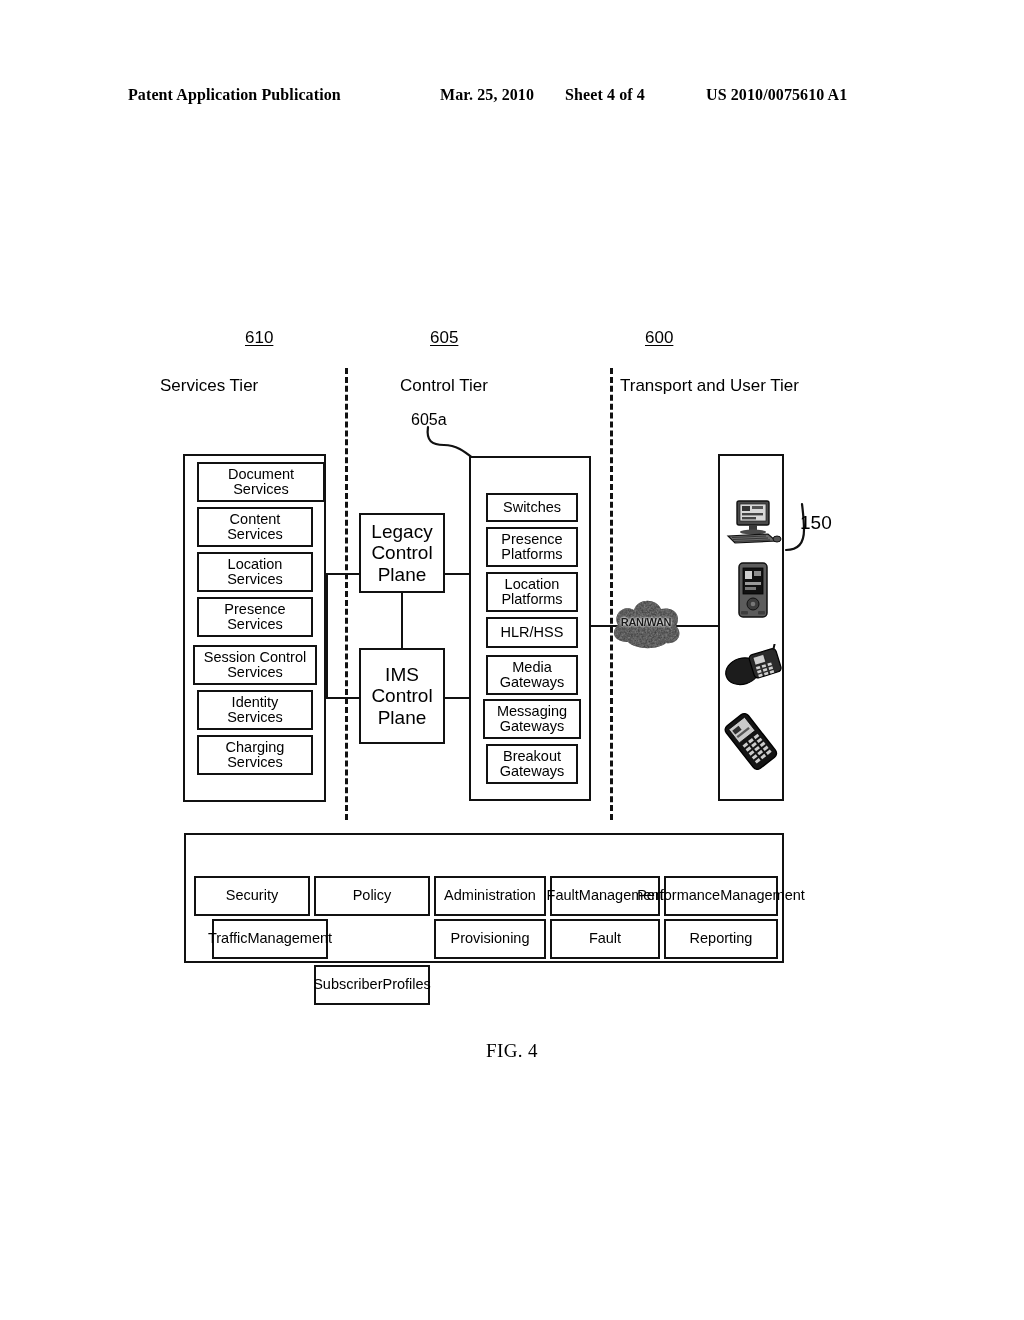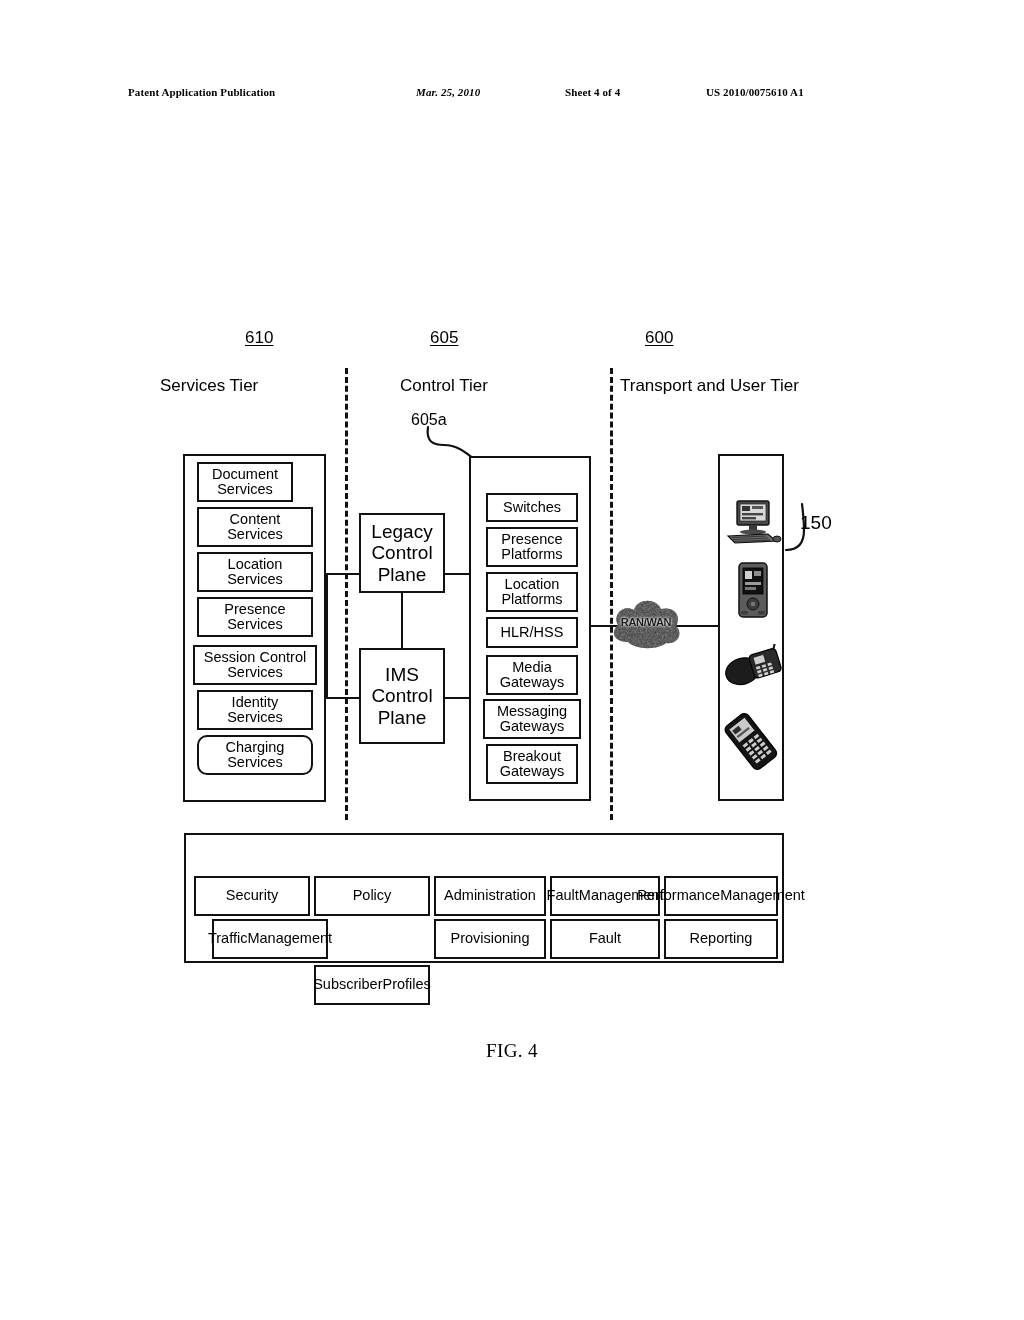--- a/index.html
+++ b/index.html
@@ -18,26 +18,26 @@
 
   
   #page-header {
     position: absolute;
     left: 128px;
     top: 86px;
     width: 768px;
     height: 28px;
     font-family: "Liberation Serif", serif;
     font-weight: bold;
-    font-size: 11px;
+    font-size: 16px;
     letter-spacing: 0.1px;
     white-space: nowrap;
   }
   #page-header .hdr-left   { position: absolute; left: 0px;   top: 0; }
-  #page-header .hdr-date   { position: absolute; left: 288px; top: 0; font-style: italic; }
+  #page-header .hdr-date   { position: absolute; left: 312px; top: 0; }
   #page-header .hdr-sheet  { position: absolute; left: 437px; top: 0; }
   #page-header .hdr-patno  { position: absolute; left: 578px; top: 0; }
 
   
   .refnum {
     position: absolute;
     font-size: 17px;
     text-decoration: underline;
     text-underline-offset: 2px;
     white-space: nowrap;
@@ -193,21 +193,21 @@
 <div class="sublabel" style="left:411px; top:411px;">605a</div>
 
 <svg style="position:absolute; left:418px; top:425px; width:70px; height:40px;" viewBox="0 0 70 40">
   <path d="M10,2 C8,16 14,20 26,20 C38,20 46,26 56,34" stroke="#111" stroke-width="2.2" fill="none" stroke-linecap="round"></path>
 </svg>
 
 <div class="tier-divider" style="left:345px; top:368px; height:452px;"></div>
 <div class="tier-divider" style="left:610px; top:368px; height:452px;"></div>
 
 <div class="panel" id="services-panel" style="left:183px; top:454px; width:143px; height:348px;">
-  <div class="nbox" style="left:12px;  top:6px;   width:96px; height:40px;">
+  <div class="nbox" style="left:12px;  top:6px;   width:128px; height:40px;">
     <div>
         <span>Document</span>
         <span>Services</span>
       </div>
   </div>
   <div class="nbox" style="left:12px;  top:51px;  width:116px; height:40px;">
     <div>
         <span>Content</span>
         <span>Services</span>
       </div>
@@ -229,21 +229,21 @@
         <span>Session Control</span>
         <span>Services</span>
       </div>
   </div>
   <div class="nbox" style="left:12px;  top:234px; width:116px; height:40px;">
     <div>
         <span>Identity</span>
         <span>Services</span>
       </div>
   </div>
-  <div class="nbox" style="left:12px;  top:279px; width:116px; height:40px;border-radius:10px;">
+  <div class="nbox" style="left:12px;  top:279px; width:116px; height:40px;">
     <div>
         <span>Charging</span>
         <span>Services</span>
       </div>
   </div>
 </div>
 
 <div class="nbox big" id="legacy-control-plane" style="left:359px; top:513px; width:86px; height:80px;">
   <div>
     <span>Legacy</span>

